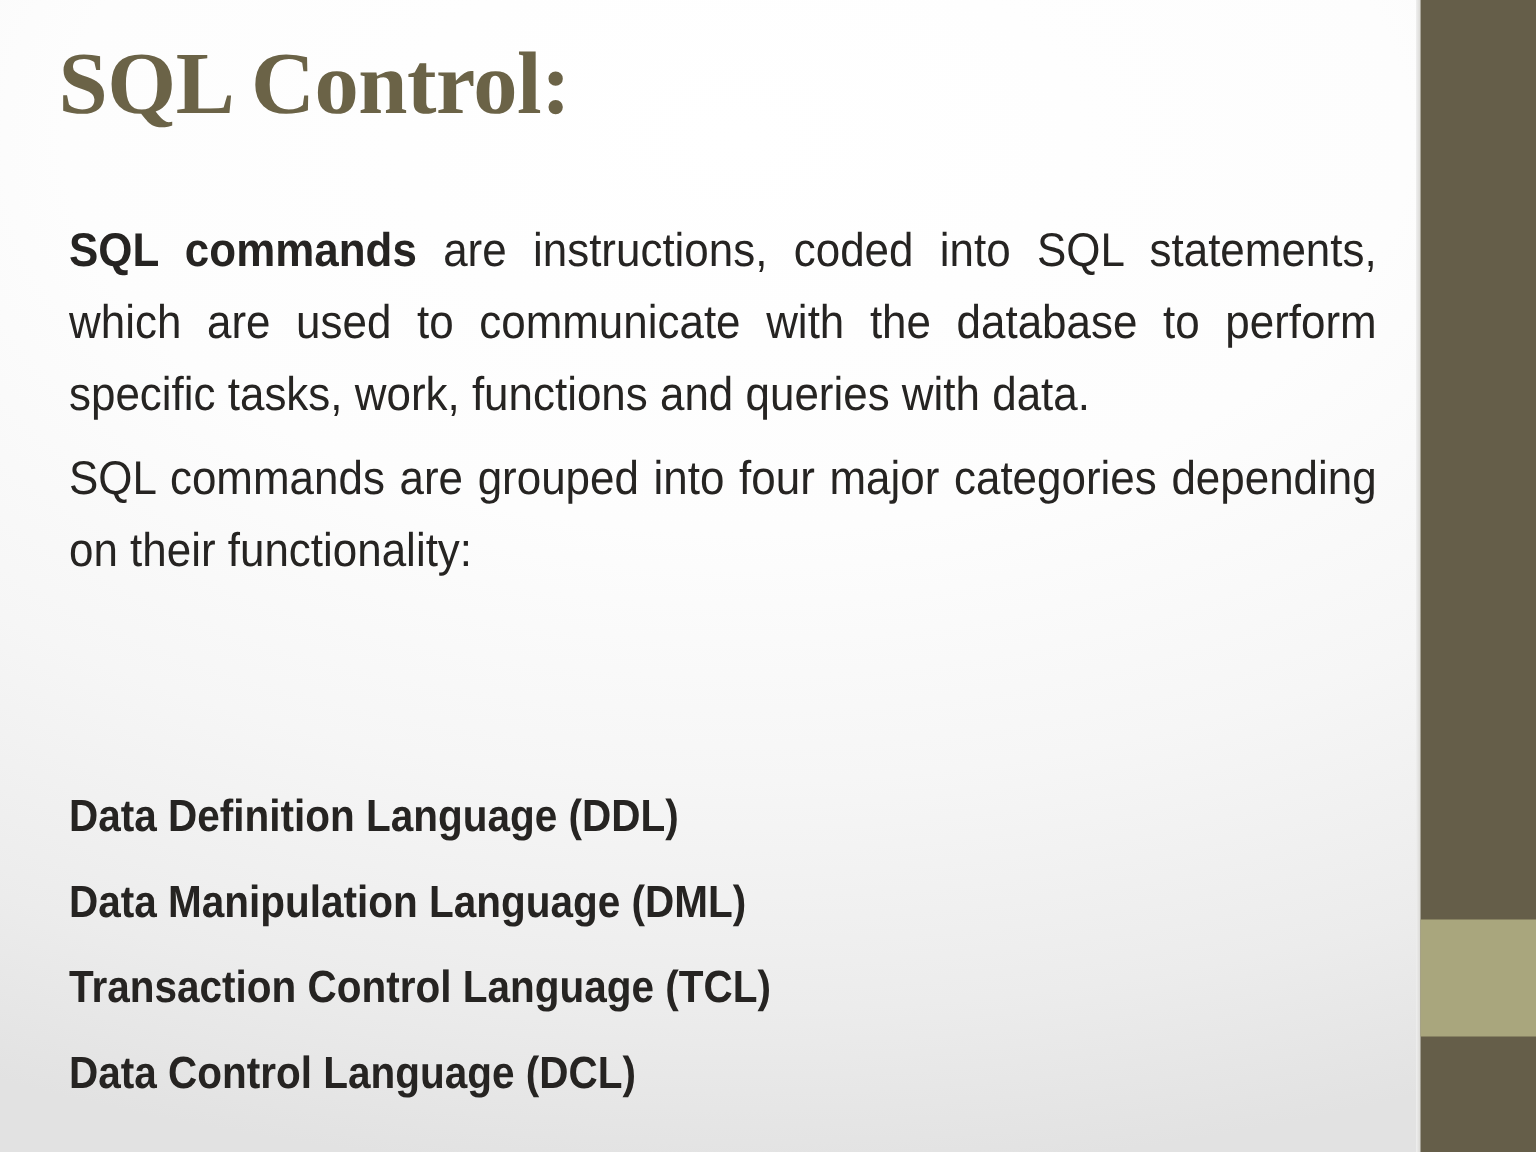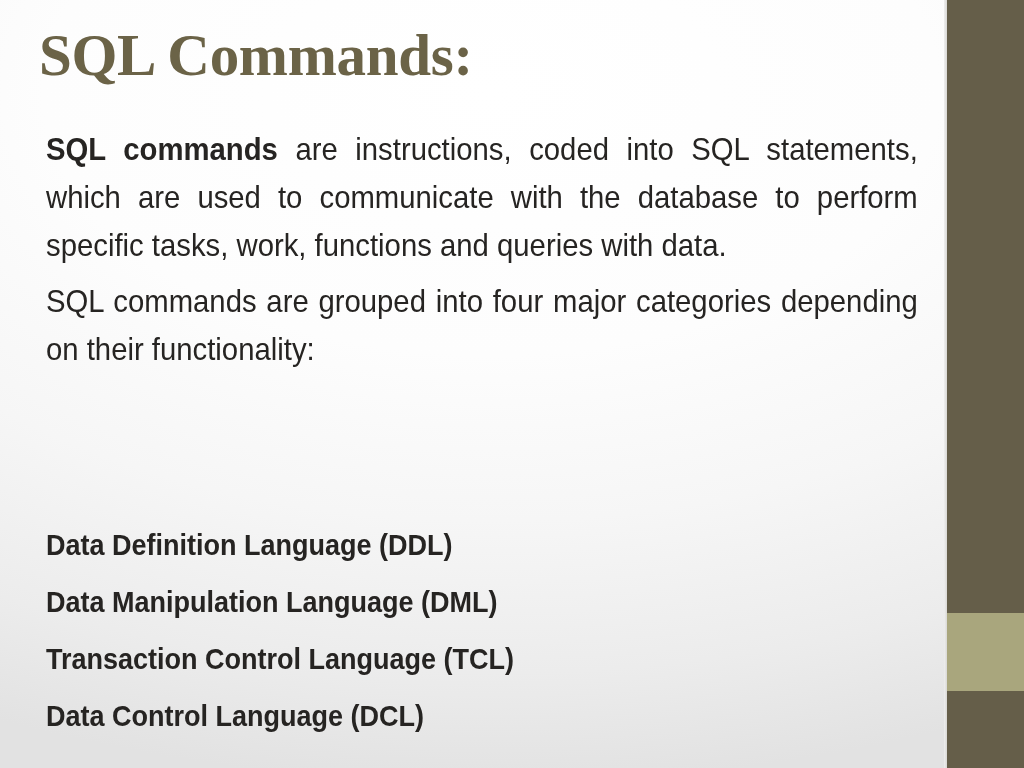--- a/index.html
+++ b/index.html
@@ -67,21 +67,21 @@
     font-weight: bold;
     font-size: 59px;
     line-height: 1.08;
     color: #6B6347;
     letter-spacing: -0.3px;
   }
 
   .body-block {
     position: absolute;
     left: 46px;
-    top: 125px;
+    top: 142px;
     width: 872px;
   }
 
   .para {
     margin: 0 0 8px 0;
     text-align: justify;
     text-justify: inter-word;
     font-family: "Liberation Sans", sans-serif;
     font-size: 31.5px;
     line-height: 48px;
@@ -111,21 +111,21 @@
     transform-origin: left top;
   }
 </style>
 </head>
 <body>
 
 <div class="slide">
 
   <div class="content">
 
-    <div class="title">SQL Commands:</div>
+    <div class="title">SQL Control:</div>
 
     <div class="body-block">
       <p class="para"><span class="b">SQL commands</span><span> are instructions, coded into SQL statements, which are used to communicate with the database to perform specific tasks, work, functions and queries with data.</span></p>
 
       <p class="para"><span>SQL commands are grouped into four major categories depending on their functionality:</span></p>
     </div>
 
     <div class="list-block">
       <div class="list-item">Data Definition Language (DDL)</div>
       <div class="list-item">Data Manipulation Language (DML)</div>

